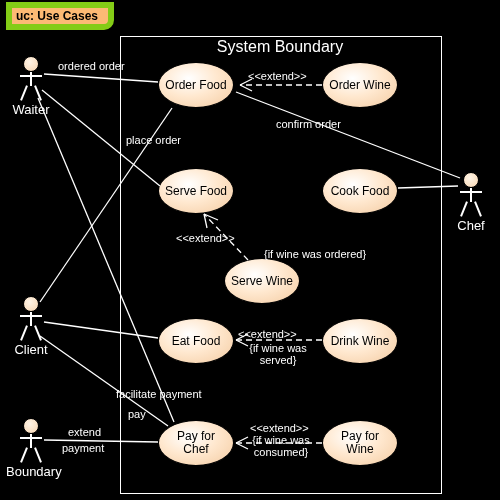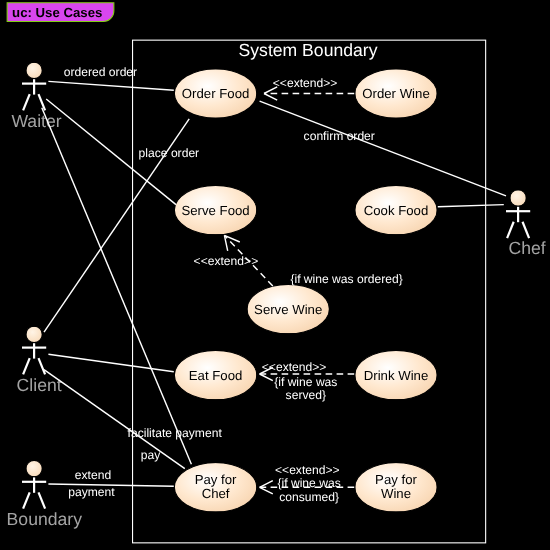--- a/index.html
+++ b/index.html
@@ -1,28 +1,28 @@
 <!DOCTYPE html>
 <html><head>
 <meta charset="utf-8">
 <style>
   html,body{margin:0;padding:0}
   body{background:#000;width:500px;height:500px;font-family:Arial,Helvetica,sans-serif;font-size:12px;color:#000;position:relative}
-  .frame-label{position:absolute;left:6px;top:2px;background:#d946ef;border:1px solid #84cc16;padding:1px 10px 1px 4px;font-weight:bold;border-bottom-right-radius:10px;font-size:12px}
+  .frame-label{position:absolute;left:6px;top:2px;background:#fdba74;border:6px solid #84cc16;padding:1px 10px 1px 4px;font-weight:bold;border-bottom-right-radius:10px;font-size:12px}
   .boundary{position:absolute;border:1px solid #fff}
   .title{position:absolute;color:#fff;font-size:16px;width:100%;text-align:center}
   .actor{position:absolute;width:26px}
   .actor .head{width:14px;height:14px;border-radius:50%;background:radial-gradient(circle at 40% 35%,#fff4e6,#f7d5b0);border:1px solid #000;margin:0 auto}
   .actor .body{width:2px;height:14px;background:#fff;margin:0 auto}
   .actor .arms{width:22px;height:2px;background:#fff;margin:-11px auto 9px}
   .actor .legs{position:relative;width:22px;height:14px;margin:0 auto}
   .actor .legs:before,.actor .legs:after{content:"";position:absolute;top:-1px;width:2px;height:16px;background:#fff}
   .actor .legs:before{left:3px;transform:rotate(22deg)}
   .actor .legs:after{right:3px;transform:rotate(-22deg)}
-  .actor .name{text-align:right;color:#a3a3a3;font-size:16px;margin-top:2px;white-space:nowrap;position:relative;left:-12px;width:50px}
+  .actor .name{text-align:center;color:#ffffff;font-size:13px;margin-top:2px;white-space:nowrap;position:relative;left:-12px;width:50px}
   .uc{position:absolute;width:76px;height:46px;border:1.5px solid #000;border-radius:50%;
       background:radial-gradient(ellipse at 40% 35%,#ffffff 0%,#ffe8cf 45%,#f3caa0 100%);
       display:flex;align-items:center;justify-content:center;text-align:center;font-size:12px;line-height:13px;padding:0 4px;box-sizing:border-box}
   .lbl{position:absolute;color:#fff;font-size:11px;white-space:nowrap}
   .lbl.multi{white-space:normal;text-align:center;line-height:12px}
   svg.lines{position:absolute;left:0;top:0;width:500px;height:500px;pointer-events:none}
   svg.lines line,svg.lines path{stroke:#fff;stroke-width:1.3;fill:none}
   .dash{stroke-dasharray:6 4}
   .arrow{stroke:#fff;stroke-width:1.3;fill:none}
 </style>

